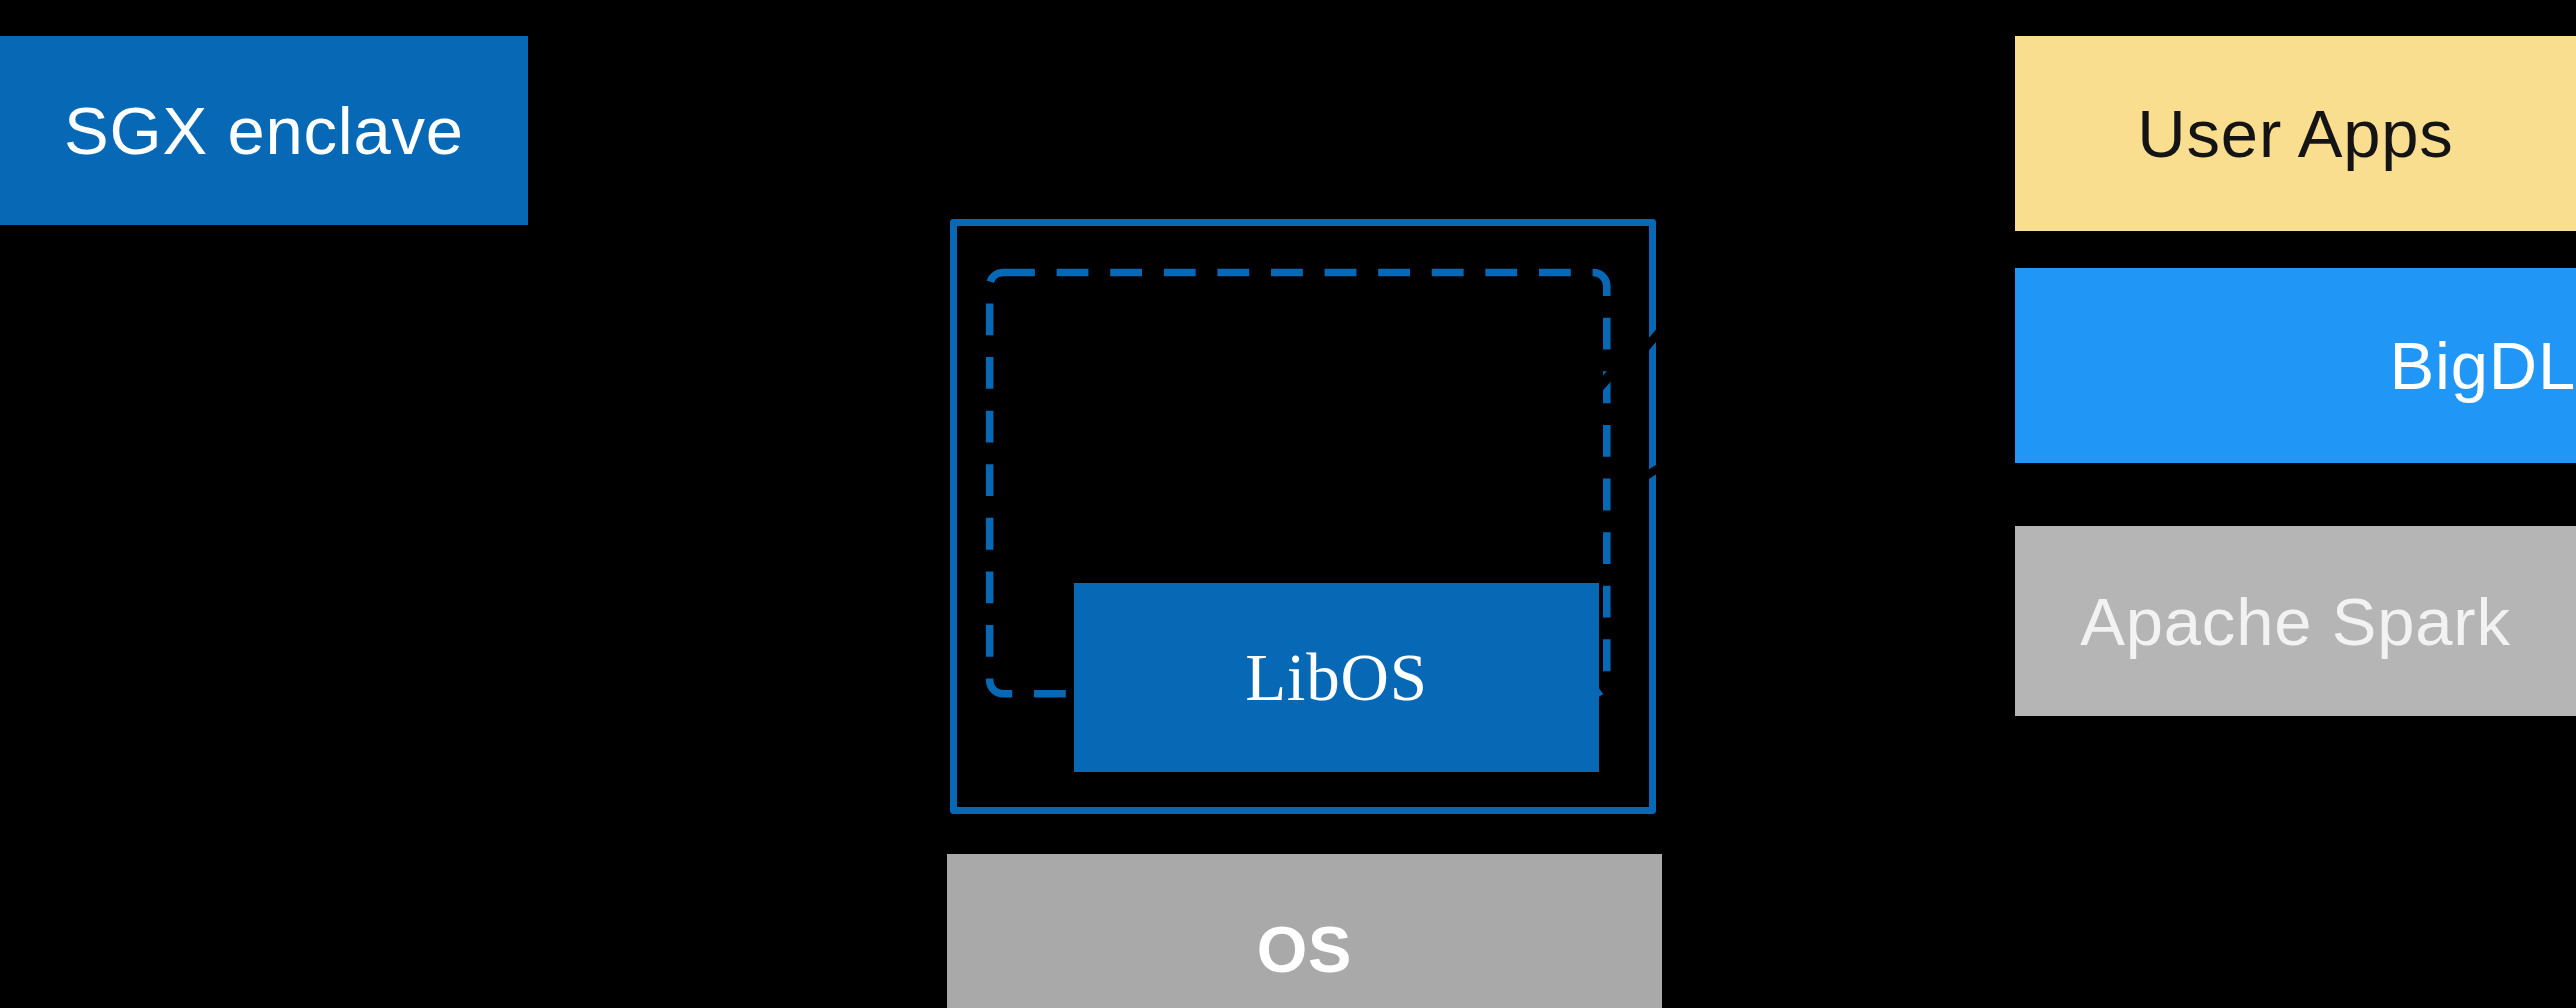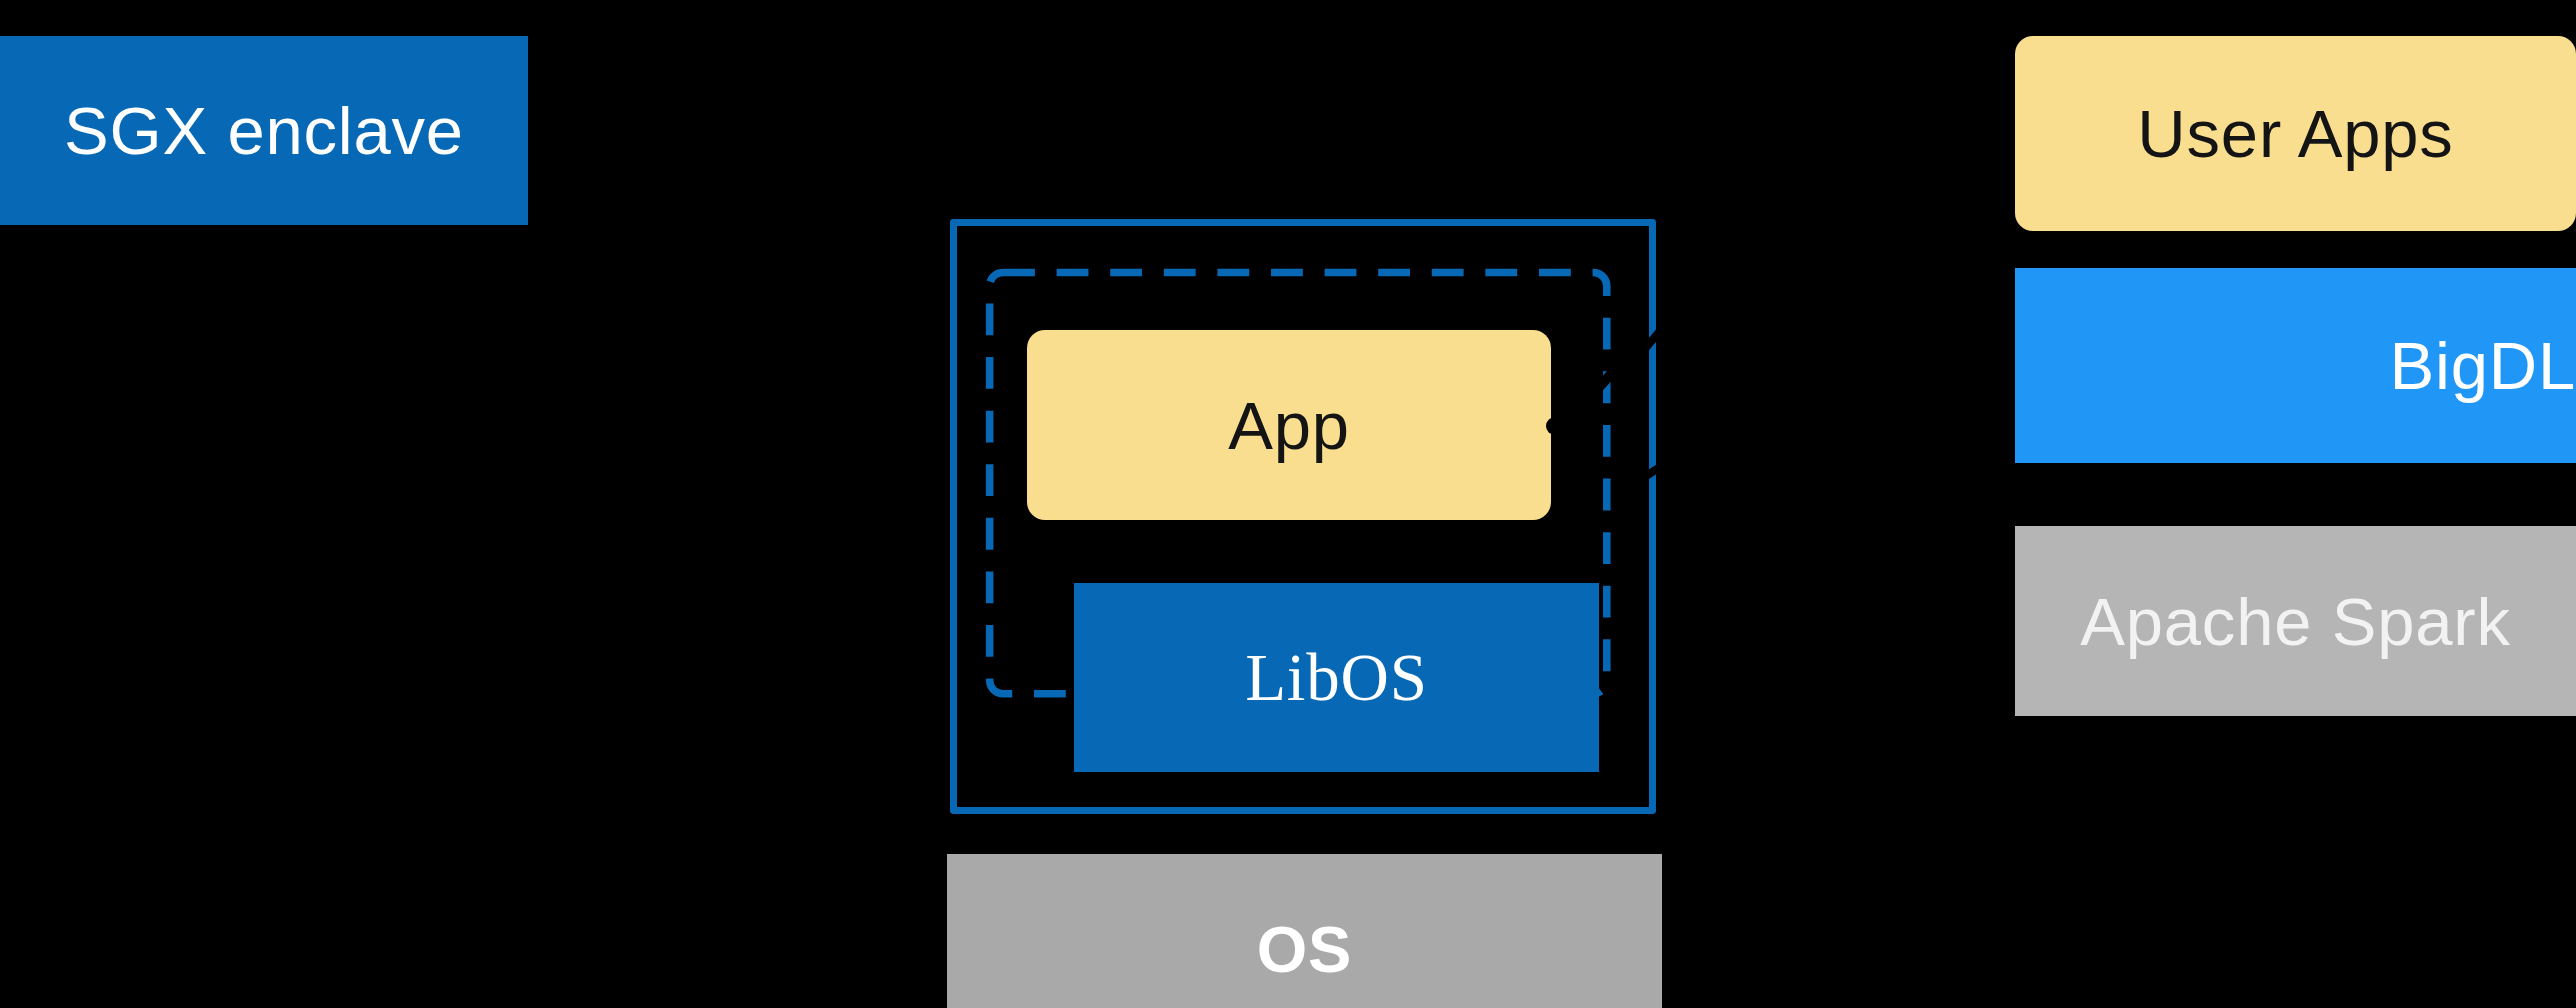--- a/index.html
+++ b/index.html
@@ -23,21 +23,21 @@
     display: flex;
     align-items: center;
     justify-content: center;
     font-size: 67px;
     letter-spacing: 0.8px;
     white-space: nowrap;
     box-sizing: border-box;
   }
   .intel-blue  { background: #0769B5; color: #FFFFFF; }
   .bright-blue { background: #2097F6; color: #FFFFFF; }
-  .yellow      { background: #F8DE8E; color: #141414; border-radius: 18px; }
+  .yellow      { background: #F8DE8E; color: #141414; }
   .gray-os     { background: #A9A9A9; color: #FFFFFF; font-weight: bold; font-size: 65px; text-align: right; }
   .gray-spark  { background: #B5B5B5; color: #F2F2F2; }
 
   
   .sgx { left: 0; top: 503; width: 528px; height: 189px; z-index: 2; }
 
   
   .enclave-outline {
     left: 950px; top: 183px; width: 706px; height: 595px;
     border: 7.5px solid #0769B5;
@@ -73,23 +73,20 @@
   <div class="box intel-blue sgx">
     <span>SGX enclave</span>
   </div>
 
   <div class="box enclave-outline"></div>
 
   <svg class="dashed-svg" width="645" height="448" viewBox="0 0 770 535">
     <rect x="9" y="9" width="737" height="503" rx="16" fill="none" stroke="#0769B5" stroke-width="9" stroke-dasharray="38 26"></rect>
   </svg>
 
-  <div class="box yellow app">
-    <span>App</span>
-  </div>
 
   <div class="box intel-blue libos">
     <span>LibOS</span>
   </div>
 
   <div class="box gray-os os">
     <span>OS</span>
   </div>
 
   <div class="box yellow user-apps">

